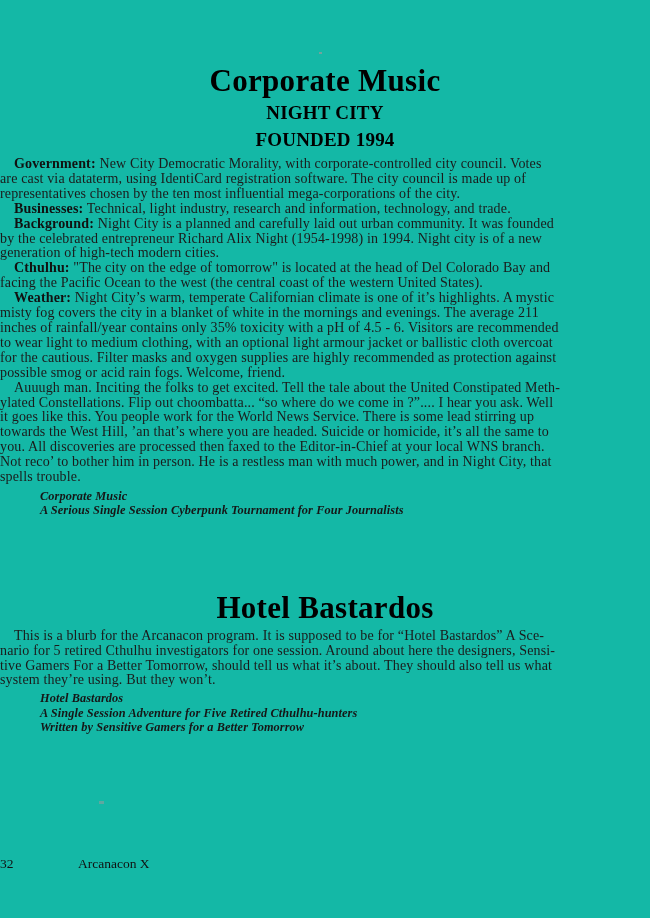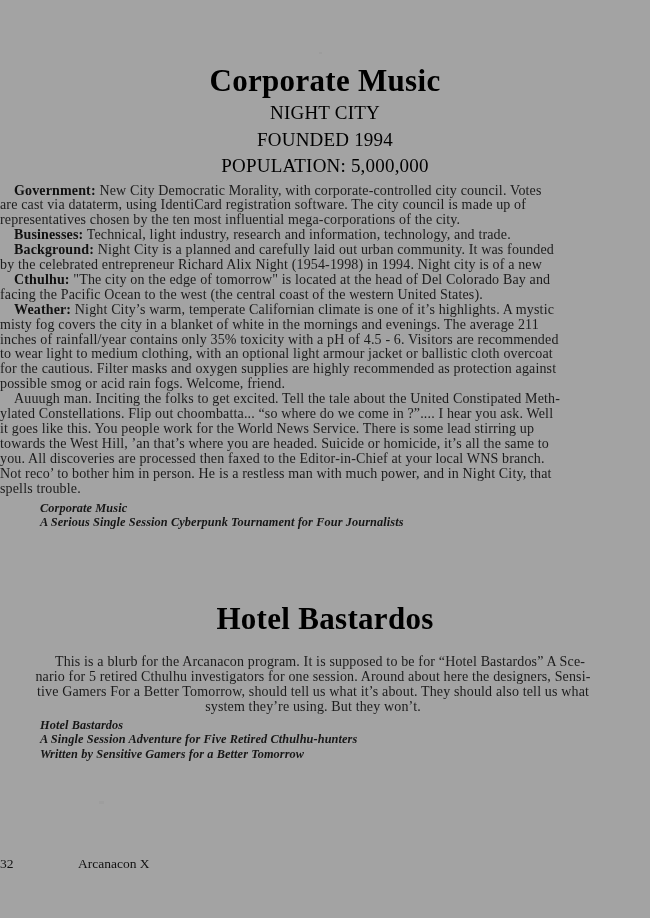--- a/index.html
+++ b/index.html
@@ -1,31 +1,31 @@
 <!DOCTYPE html>
 <html><head>
 <meta charset="utf-8">
 <style>
   html, body { margin:0; padding:0; background:#e8e8e8; }
   .page {
     width:650px; height:918px;
-    background:#a3a3a3;
+    background:#14b8a6;
     position:relative;
     overflow:hidden;
     font-family:"Liberation Serif","DejaVu Serif",serif;
     color:#1b1b1b;
     box-sizing:border-box;
   }
   .title-block { padding-top:62px; text-align:center; }
   .main-title {
     font-size:31px; font-weight:bold; line-height:38px;
     color:#000; letter-spacing:0.3px; margin:0;
   }
   .subtitle {
-    font-size:19px; font-weight:normal; line-height:26.5px;
+    font-size:19px; font-weight:bold; line-height:26.5px;
     color:#000; letter-spacing:0.2px;
   }
   .body-text {
     margin-top:4px;
     padding-right:24px;
     font-size:14px; line-height:14.9px;
   }
   .par { margin:0; }
   .line { white-space:nowrap; letter-spacing:0.15px; }
   .indent { padding-left:14px; }
@@ -37,21 +37,21 @@
     font-size:12.3px; line-height:14.4px;
     color:#161616;
   }
   .credit-line { white-space:nowrap; letter-spacing:0.1px; }
   .hotel-title {
     margin-top:72px;
     text-align:center;
     font-size:31px; font-weight:bold; line-height:36px;
     color:#000; letter-spacing:0.3px;
   }
-  .hotel-body { margin-top:18px;text-align:center; }
+  .hotel-body { margin-top:3px; }
   .hotel-credits { margin-top:3px; }
   .footer {
     position:absolute; top:856px; left:0; width:650px;
     font-size:13.5px; color:#111;
   }
   .footer-left { position:absolute; left:78px; top:0; }
   .footer-page { position:absolute; left:0; top:0; width:100%; text-align:left; }
   .artifact { position:absolute; background:#9a9a9a; }
   .artifact-top { left:319px; top:52px; width:3px; height:2px; opacity:0.7; }
   .artifact-mid { left:99px; top:801px; width:5px; height:3px; opacity:0.55; }
@@ -61,38 +61,38 @@
 
 <div class="page">
 
   <div class="artifact artifact-top"></div>
   <div class="artifact artifact-mid"></div>
 
   <div class="title-block">
     <div class="main-title">Corporate Music</div>
     <div class="subtitle">NIGHT CITY</div>
     <div class="subtitle">FOUNDED 1994</div>
-    <div class="subtitle">POPULATION: 5,000,000</div>
   </div>
 
   <div class="body-text">
 
     <div class="par">
       <div class="line indent"><span class="lead">Government:</span><span> New City Democratic Morality, with corporate-controlled city council. Votes</span></div>
       <div class="line">are cast via dataterm, using IdentiCard registration software. The city council is made up of</div>
       <div class="line">representatives chosen by the ten most influential mega-corporations of the city.</div>
     </div>
 
     <div class="par">
       <div class="line indent"><span class="lead">Businesses:</span><span> Technical, light industry, research and information, technology, and trade.</span></div>
     </div>
 
     <div class="par">
       <div class="line indent"><span class="lead">Background:</span><span> Night City is a planned and carefully laid out urban community. It was founded</span></div>
       <div class="line">by the celebrated entrepreneur Richard Alix Night (1954-1998) in 1994. Night city is of a new</div>
+      <div class="line">generation of high-tech modern cities.</div>
     </div>
 
     <div class="par">
       <div class="line indent"><span class="lead">Cthulhu:</span><span> "The city on the edge of tomorrow" is located at the head of Del Colorado Bay and</span></div>
       <div class="line">facing the Pacific Ocean to the west (the central coast of the western United States).</div>
     </div>
 
     <div class="par">
       <div class="line indent"><span class="lead">Weather:</span><span> Night City’s warm, temperate Californian climate is one of it’s highlights. A mystic</span></div>
       <div class="line">misty fog covers the city in a blanket of white in the mornings and evenings. The average 211</div>

